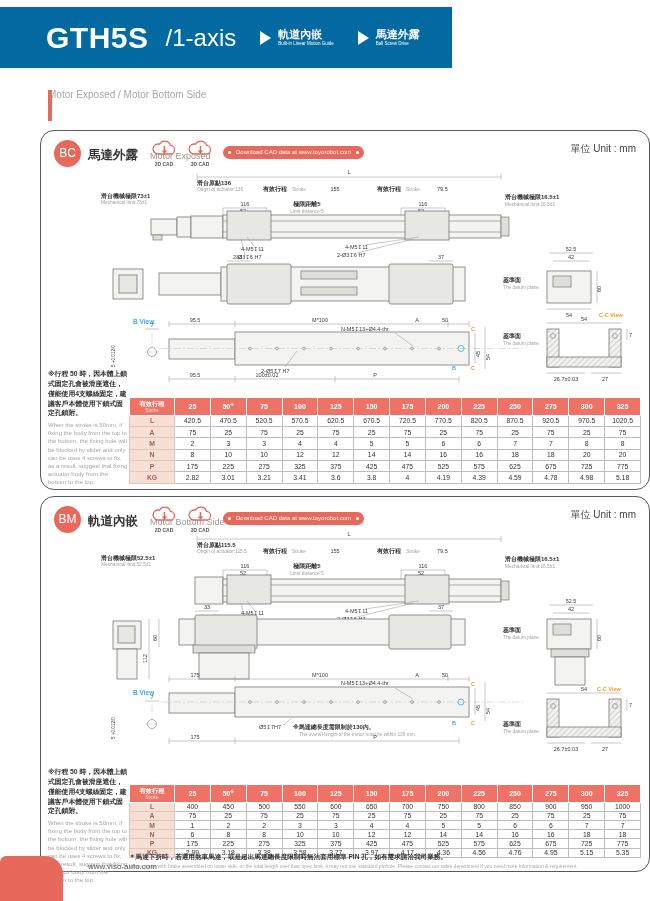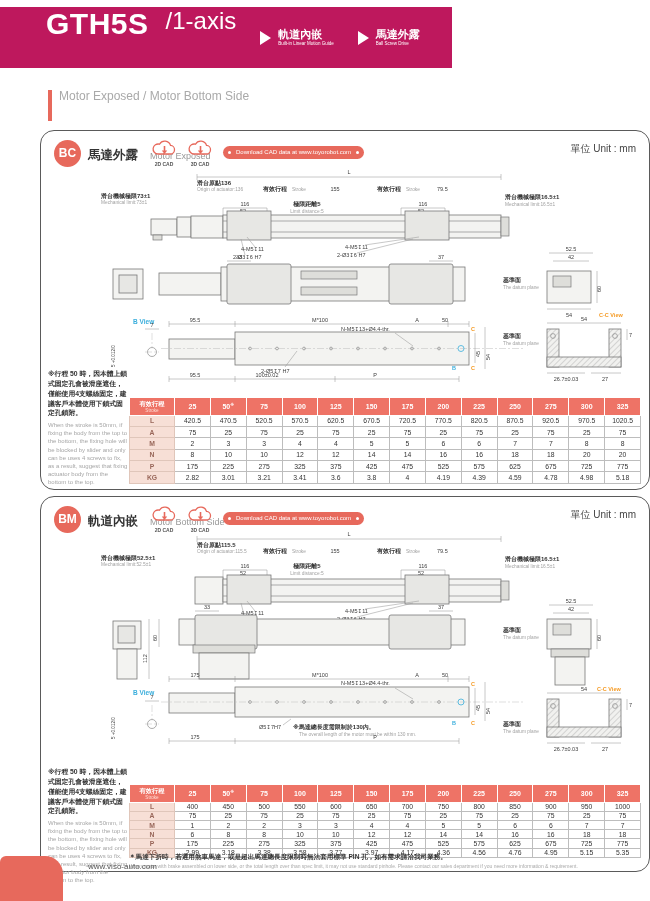--- a/index.html
+++ b/index.html
@@ -1,38 +1,38 @@
 <!DOCTYPE html>
 <html><head>
 <meta charset="utf-8">
 <style>
   html,body{margin:0;padding:0}
   body{width:650px;height:901px;position:relative;background:#fff;overflow:hidden;
        font-family:"Liberation Sans","DejaVu Sans",sans-serif;-webkit-font-smoothing:antialiased}
   
-  .banner{position:absolute;left:0;top:7px;width:452px;height:61px;background:#be185d;color:#fff;
-          display:flex;}
+  .banner{position:absolute;left:0;top:7px;width:452px;height:61px;background:#0369a1;color:#fff;
+          display:flex;align-items:center}
   .model{font-size:30px;font-weight:bold;margin-left:46px;letter-spacing:.5px}
   .axis-zh{font-size:24px;font-weight:bold;margin-left:9px}
   .axis-en{font-size:24px;font-weight:normal;margin-left:17px}
   .badge{display:flex;align-items:center;margin-left:24px}
   .tri{width:0;height:0;border-left:11px solid #fff;border-top:7px solid transparent;border-bottom:7px solid transparent;margin-right:7px}
   .badge-zh{font-size:11px;font-weight:bold;line-height:1.15}
   .badge-en{font-size:4.5px;line-height:1.2;white-space:nowrap}
   
   .heading{position:absolute;left:48px;top:88px;height:34px}
   .hbar{position:absolute;left:0;top:2px;width:4px;height:31px;background:#E7695C}
   .h-zh{margin-left:11px;font-size:15px;font-weight:bold;color:#4a4a4a;line-height:1.2}
-  .h-en{margin-left:11px;font-size:12px;color:#a9a9a9;margin-top:1px}
+  .h-en{margin-left:0;font-size:10px;color:#a9a9a9;margin-top:1px}
   
   .panel{position:absolute;left:40px;width:608px;border:1.4px solid #5a5a5a;border-radius:14px;background:#fff}
   .p1{top:130px;height:358px}
   .p2{top:496px;height:374px}
   .pcode{position:absolute;left:13px;top:9px;width:27px;height:27px;border-radius:50%;background:#E7695C;
-         color:#fff;font-weight:bold;font-size:12px;text-align:center;line-height:27px}
+         color:#fff;font-weight:normal;font-size:12px;text-align:center;line-height:27px}
   .ptitle{position:absolute;left:47px;top:16px;font-size:12.5px;font-weight:bold;color:#333;white-space:nowrap}
   .ptitle .en{font-size:9px;color:#999;font-weight:normal;margin-left:12px}
   .cad{position:absolute;top:9px;width:34px;text-align:center}
   .cad1{left:106px}.cad2{left:142px}
   .cad-label{font-size:5px;color:#555;font-weight:bold;margin-top:0}
   .pill{position:absolute;left:182px;top:15px;height:13px;background:#E7695C;border-radius:7px;color:#fff;
         font-size:6px;line-height:13px;padding:0 13px;white-space:nowrap}
   .pill::before,.pill::after{content:"";position:absolute;top:5px;width:3px;height:3px;border-radius:50%;background:#fff}
   .pill::before{left:5px}.pill::after{right:5px}
   .unit{position:absolute;right:13px;top:11px;font-size:10px;color:#444}

